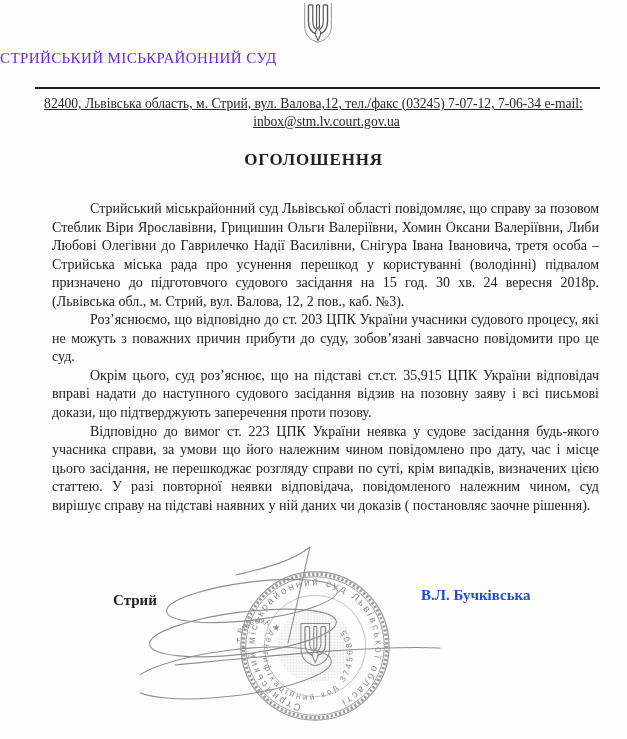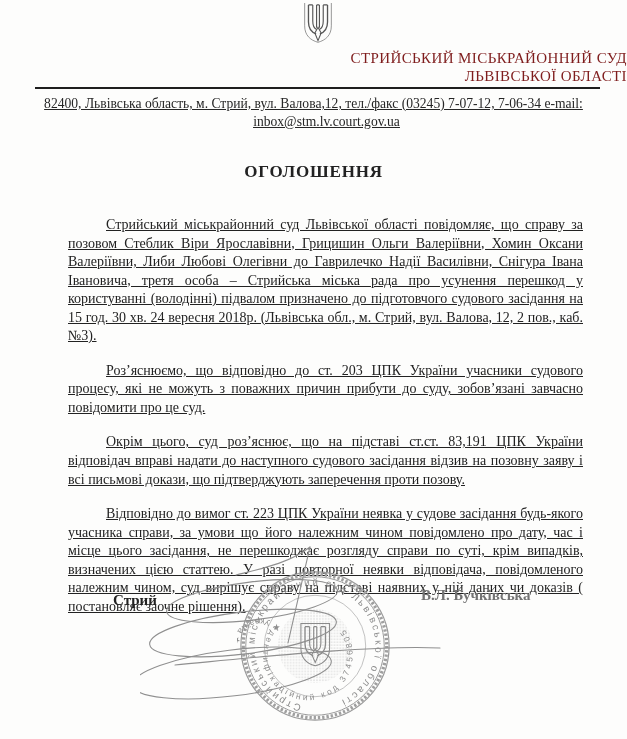--- a/index.html
+++ b/index.html
@@ -5,33 +5,33 @@
   html,body{margin:0;padding:0;background:#ffffff;}
   .page{
     position:relative;
     width:627px;height:739px;
     background:#fdfdfc;
     font-family:"Liberation Serif", serif;
     color:#1c1c1c;
     overflow:hidden;
   }
   .emblem-top{position:absolute;left:299px;top:3px;width:38px;height:40px;}
-  .court-name{position:absolute;left:0;top:49px;width:627px;text-align:right;
-    font-size:15px;line-height:18px;letter-spacing:0.4px;color:#7f1d1d;}
+  .court-name{position:absolute;left:0;top:49px;width:627px;text-align:left;
+    font-size:15px;line-height:18px;letter-spacing:0.4px;color:#6d28d9;}
   .divider{position:absolute;left:35px;top:87px;width:565px;height:2.4px;background:#1e1e1e;}
   .address{position:absolute;left:0;top:95px;width:627px;text-align:center;
     font-size:13.6px;line-height:18px;color:#262626;text-decoration:underline;}
   .address .email{text-decoration:underline;margin-left:26px;}
   .doc-title{position:absolute;left:0;top:150px;width:627px;text-align:center;
-    font-size:17px;font-weight:bold;letter-spacing:0.8px;color:#222;margin-top:12px;}
+    font-size:17px;font-weight:bold;letter-spacing:0.8px;color:#222;}
   .body-text{position:absolute;left:52px;top:200px;width:547px;
     font-size:14px;line-height:18.55px;text-align:justify;color:#222;}
-  .body-text p{margin:16px;text-indent:38px;text-decoration:underline;}
+  .body-text p{margin:0;text-indent:38px;}
   .sig-left{position:absolute;left:113px;top:592px;font-size:15px;font-weight:bold;color:#222;}
-  .sig-right{position:absolute;left:421px;top:587px;font-size:15px;font-weight:bold;color:#737373;}
+  .sig-right{position:absolute;left:421px;top:587px;font-size:15px;font-weight:bold;color:#1d4ed8;}
   .seal{position:absolute;left:237px;top:568px;width:156px;height:156px;}
   .signature-strokes{position:absolute;left:140px;top:545px;width:330px;height:194px;}
   .seal text{font-family:"Liberation Sans", sans-serif;}
 </style>
 </head>
 <body>
 
 <div class="page">
 
   <svg class="emblem-top" viewBox="0 0 30 42">
@@ -42,36 +42,35 @@
       <path d="M25,2 V20 C25,28 21,31 17,32.5" stroke-width="1.4"></path>
       <path d="M20.5,2 V19 C20.5,25 18.5,27 16.5,27.8" stroke-width="1.2"></path>
       <path d="M13.5,2 V26 M16.5,2 V26" stroke-width="1.2"></path>
       <path d="M15,25.5 L18.3,31.5 L15,39.5 L11.7,31.5 Z" stroke-width="1.1"></path>
       <path d="M5,2 H9.5 M13.5,2 H16.5 M20.5,2 H25" stroke-width="1.2"></path>
     </g>
   </svg>
 
   <div class="court-name">
     <div>СТРИЙСЬКИЙ МІСЬКРАЙОННИЙ СУД</div>
-    <div>ЛЬВІВСЬКОЇ ОБЛАСТІ</div>
   </div>
 
   <div class="divider"></div>
 
   <div class="address">
     <div>82400, Львівська область, м. Стрий, вул. Валова,12, тел./факс (03245) 7-07-12, 7-06-34 e-mail:</div>
     <div class="email">inbox@stm.lv.court.gov.ua</div>
   </div>
 
   <div class="doc-title">ОГОЛОШЕННЯ</div>
 
   <div class="body-text">
     <p>Стрийський міськрайонний суд Львівської області повідомляє, що справу за позовом Стеблик Віри Ярославівни, Грицишин Ольги Валеріївни, Хомин Оксани Валеріївни, Либи Любові Олегівни до Гаврилечко Надії Василівни, Снігура Івана Івановича, третя особа – Стрийська міська рада про усунення перешкод у користуванні (володінні) підвалом призначено до підготовчого судового засідання на 15 год. 30 хв. 24 вересня 2018р. (Львівська обл., м. Стрий, вул. Валова, 12, 2 пов., каб. №3).</p>
     <p>Роз’яснюємо, що відповідно до ст. 203 ЦПК України учасники судового процесу, які не можуть з поважних причин прибути до суду, зобов’язані завчасно повідомити про це суд.</p>
-    <p>Окрім цього, суд роз’яснює, що на підставі ст.ст. 83,191 ЦПК України відповідач вправі надати до наступного судового засідання відзив на позовну заяву і всі письмові докази, що підтверджують заперечення проти позову.</p>
+    <p>Окрім цього, суд роз’яснює, що на підставі ст.ст. 35,915 ЦПК України відповідач вправі надати до наступного судового засідання відзив на позовну заяву і всі письмові докази, що підтверджують заперечення проти позову.</p>
     <p>Відповідно до вимог ст. 223 ЦПК України неявка у судове засідання будь-якого учасника справи, за умови що його належним чином повідомлено про дату, час і місце цього засідання, не перешкоджає розгляду справи по суті, крім випадків, визначених цією статтею. У разі повторної неявки відповідача, повідомленого належним чином, суд вирішує справу на підставі наявних у ній даних чи доказів ( постановляє заочне рішення).</p>
   </div>
 
   <div class="sig-left">Стрий</div>
   <div class="sig-right">В.Л. Бучківська</div>
 
   <svg class="seal" viewBox="0 0 160 160">
     <defs>
       <pattern id="stip" width="3" height="3" patternUnits="userSpaceOnUse">
         <circle cx="1" cy="1" r="0.55" fill="#a8a8a8"></circle>

